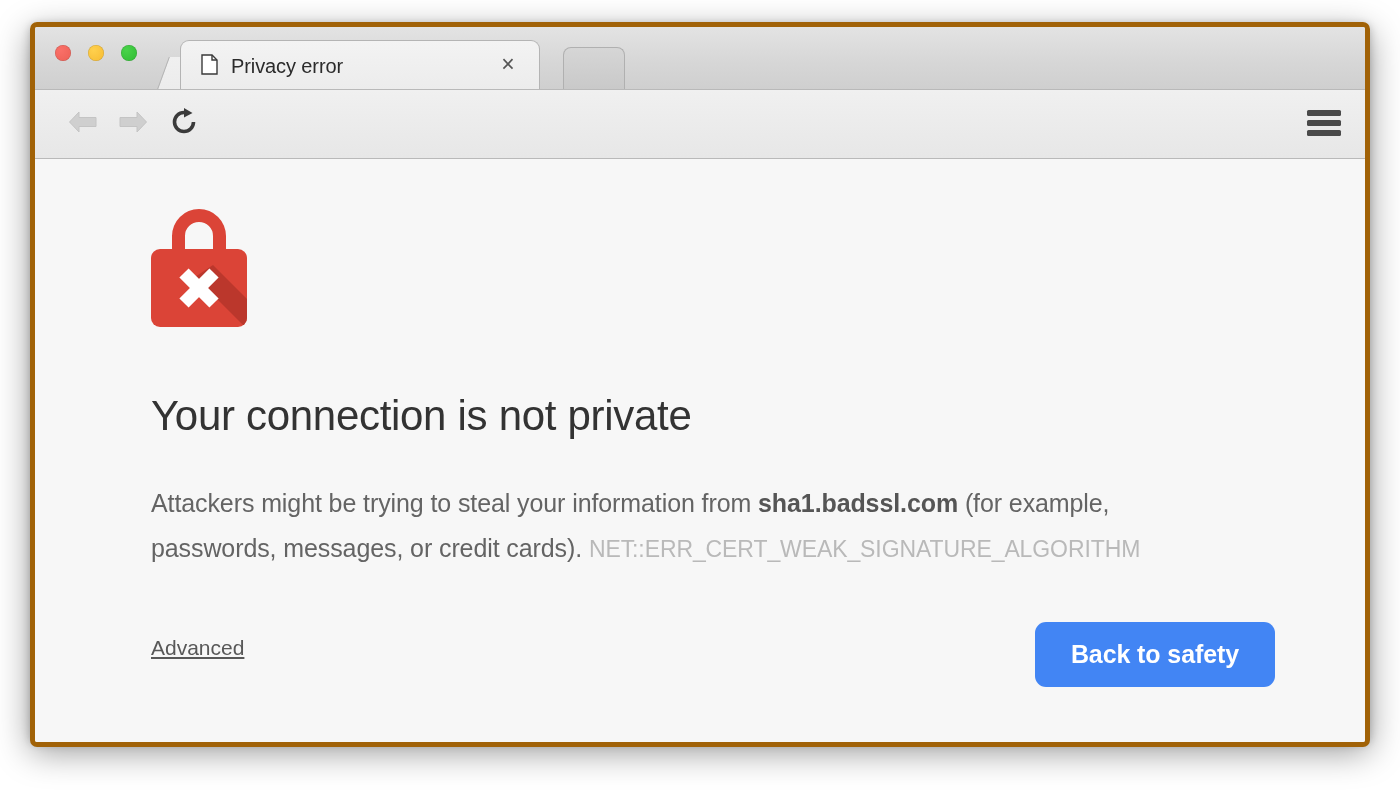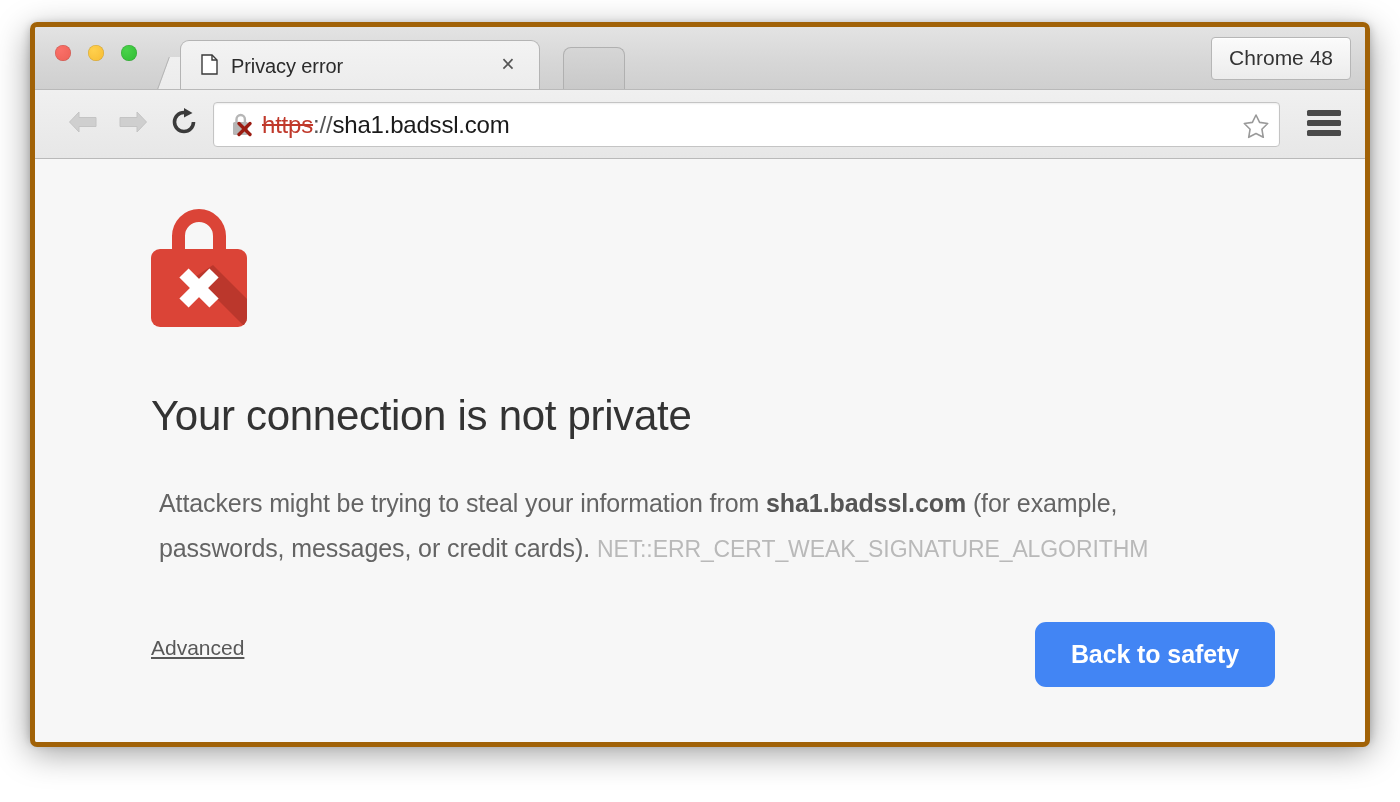--- a/index.html
+++ b/index.html
@@ -263,21 +263,21 @@
     font-weight: 400;
     color: #333333;
     margin: 0 0 42px 0;
     letter-spacing: -0.3px;
     line-height: 1.1;
   }
   .error-body {
     font-size: 25px;
     color: #646464;
     line-height: 1.78;
-    margin: 8px;
+    margin: 0;
     max-width: 1060px;
     letter-spacing: -0.1px;
   }
   .error-body .host { font-weight: bold; color: #555; }
   .error-code { color: #b9b9b9; font-size: 23px; }
 
   .actions {
     position: relative;
     margin-top: 52px;
     height: 62px;
@@ -331,21 +331,20 @@
             <path d="M1 1 L11 1 L16 6 L16 20 L1 20 Z" fill="#ffffff" stroke="#3a3a3a" stroke-width="1.4"></path>
             <path d="M11 1 L11 6 L16 6" fill="none" stroke="#3a3a3a" stroke-width="1.4"></path>
           </svg>
         </span>
         <span class="tab-title">Privacy error</span>
         <span class="tab-close">×</span>
       </div>
 
       <div class="tab-inactive"></div>
 
-      <div class="version-badge">Chrome 48</div>
     </div>
 
     <div class="toolbar">
 
       <div class="nav-btn nav-back">
         <span>
           <svg width="34" height="26" viewBox="0 0 34 26">
             <path d="M13 3 L3.5 13 L13 23 L13 17.5 L30 17.5 L30 8.5 L13 8.5 Z" fill="#cfcfcf" stroke="#c4c4c4" stroke-width="1" stroke-linejoin="round"></path>
           </svg>
         </span>
@@ -361,40 +360,20 @@
 
       <div class="nav-btn nav-reload">
         <span>
           <svg width="30" height="30" viewBox="0 0 30 30">
             <path d="M15 5.5 A 9.5 9.5 0 1 0 24.5 15" fill="none" stroke="#3b3b3b" stroke-width="3.6" stroke-linecap="butt"></path>
             <path d="M15 1 L15 10.5 L23.5 6 Z" fill="#3b3b3b"></path>
           </svg>
         </span>
       </div>
 
-      <div class="omnibox">
-        <span class="omnibox-lock">
-          <svg width="24" height="26" viewBox="0 0 24 26">
-            <rect x="3" y="10" width="15" height="13" rx="1.6" fill="#b6b6b6"></rect>
-            <path d="M6.5 10 L6.5 7.2 A 4.2 4.2 0 0 1 14.9 7.2 L14.9 10" fill="none" stroke="#b6b6b6" stroke-width="2.4"></path>
-            <g stroke="#9b1c12" stroke-width="3.4" stroke-linecap="round">
-              <line x1="9" y1="11.5" x2="20" y2="22.5"></line>
-              <line x1="20" y1="11.5" x2="9" y2="22.5"></line>
-            </g>
-          </svg>
-        </span>
-        <span class="omnibox-url">
-          <span class="scheme-bad">https</span><span class="sep">://</span><span>sha1.badssl.com</span>
-        </span>
-        <span class="star-btn">
-          <svg width="30" height="30" viewBox="0 0 30 30">
-            <path d="M15 4 L18.6 11.4 L26.7 12.5 L20.9 18.2 L22.3 26.3 L15 22.5 L7.7 26.3 L9.1 18.2 L3.3 12.5 L11.4 11.4 Z" fill="none" stroke="#9a9a9a" stroke-width="1.6" stroke-linejoin="round"></path>
-          </svg>
-        </span>
-      </div>
 
       <div class="menu-btn">
         <div class="menu-bar"></div>
         <div class="menu-bar"></div>
         <div class="menu-bar"></div>
       </div>
     </div>
 
     <div class="page">
       <div class="interstitial">

